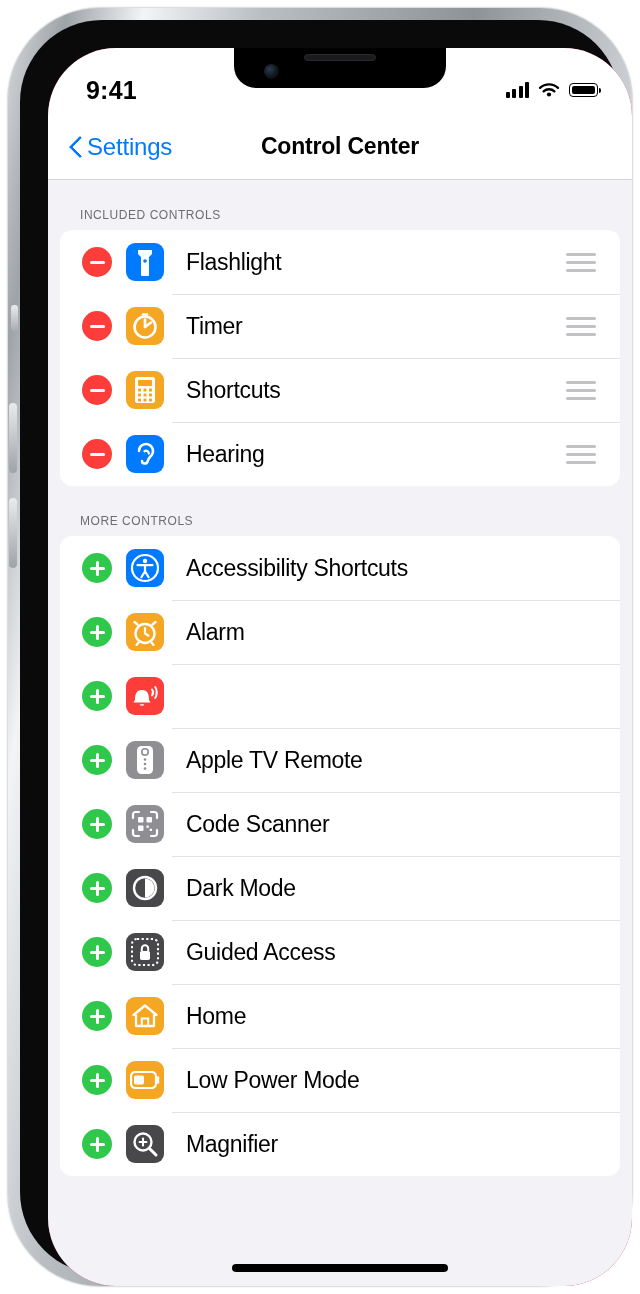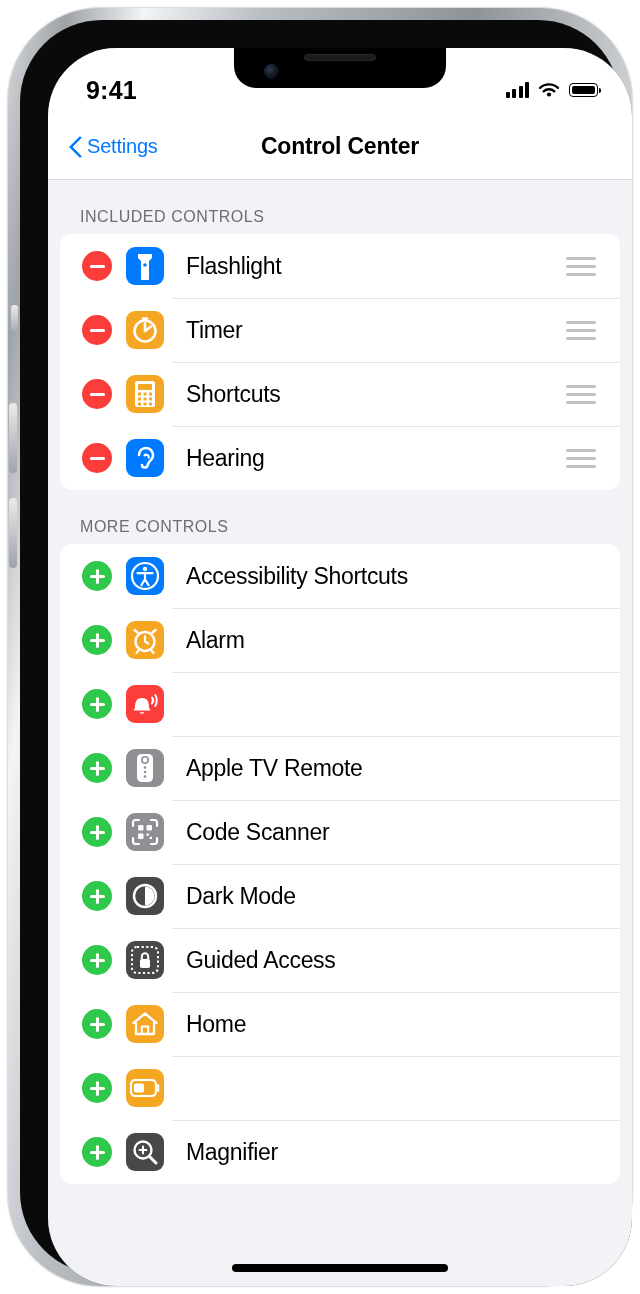--- a/index.html
+++ b/index.html
@@ -22,21 +22,21 @@
   .phone-band {
     position: absolute; left: 12px; top: 12px;
     width: 600px; height: 1254px;
     border-radius: 82px;
     background: #0a0a0a;
   }
   .screen {
     position: absolute; left: 28px; top: 28px;
     width: 584px; height: 1238px;
     border-radius: 68px;
-    background: #14532d;
+    background: #be185d;
     overflow: hidden;
   }
   
   .btn-mute {
     position: absolute; left: 3px; top: 297px; width: 7px; height: 26px;
     border-radius: 3px;
     background: linear-gradient(180deg,#e9ebed,#a8adb2);
   }
   .btn-vol-up {
     position: absolute; left: 1px; top: 395px; width: 8px; height: 70px;
@@ -114,35 +114,35 @@
   }
   .chev {
     width: 12px; height: 21px; position: relative;
   }
   .chev::before {
     content:""; position:absolute; left:2px; top:3px;
     width: 13px; height: 13px;
     border-left: 3.4px solid #007aff; border-bottom: 3.4px solid #007aff;
     transform: rotate(45deg); border-radius: 1px;
   }
-  .back-label { font-size: 20px; color: #007aff; letter-spacing: -.2px; }
+  .back-label { font-size: 24px; color: #007aff; letter-spacing: -.2px; }
   .nav-title {
     width: 100%; text-align: center; font-size: 23px; font-weight: bold; color: #000;
     letter-spacing: -.2px;
   }
 
   
   .content {
     position: absolute; top: 132px; left: 0;
     width: 584px; height: 1106px;
     background: #f2f2f7;
     overflow: hidden;
   }
   .section-header {
-    font-size: 16px; color: #6d6d72; letter-spacing: .55px;
+    font-size: 12px; color: #6d6d72; letter-spacing: .55px;
     padding: 28px 0 8px 32px;
     text-transform: uppercase;
   }
   .card {
     background: #ffffff;
     margin: 0 12px;
     border-radius: 12px;
     overflow: hidden;
   }
   .row {
@@ -460,20 +460,21 @@
                   <span class="bar-h"></span>
                   <span class="bar-v"></span>
                 </div>
                 <div class="app-icon" style="background: rgb(245, 166, 35);">
                   <svg width="30" height="18" viewBox="0 0 30 18">
                     <rect x="1" y="1" width="25" height="16" rx="4.5" fill="none" stroke="#fff" stroke-width="2.2"></rect>
                     <rect x="4" y="4.5" width="10" height="9" rx="2" fill="#fff"></rect>
                     <path d="M28 6.5v5" stroke="#fff" stroke-width="2.4" stroke-linecap="round"></path>
                   </svg>
                 </div>
+                <div class="row-label">Low Power Mode</div>
               </div>
               <div class="row">
                 <div class="action add" style="position: relative;">
                   <span class="bar-h"></span>
                   <span class="bar-v"></span>
                 </div>
                 <div class="app-icon" style="background: rgb(72, 72, 74);">
                   <svg width="28" height="28" viewBox="0 0 28 28">
                     <circle cx="12" cy="12" r="8.5" fill="none" stroke="#fff" stroke-width="2.4"></circle>
                     <path d="M18.2 18.2L25 25" stroke="#fff" stroke-width="3" stroke-linecap="round"></path>

